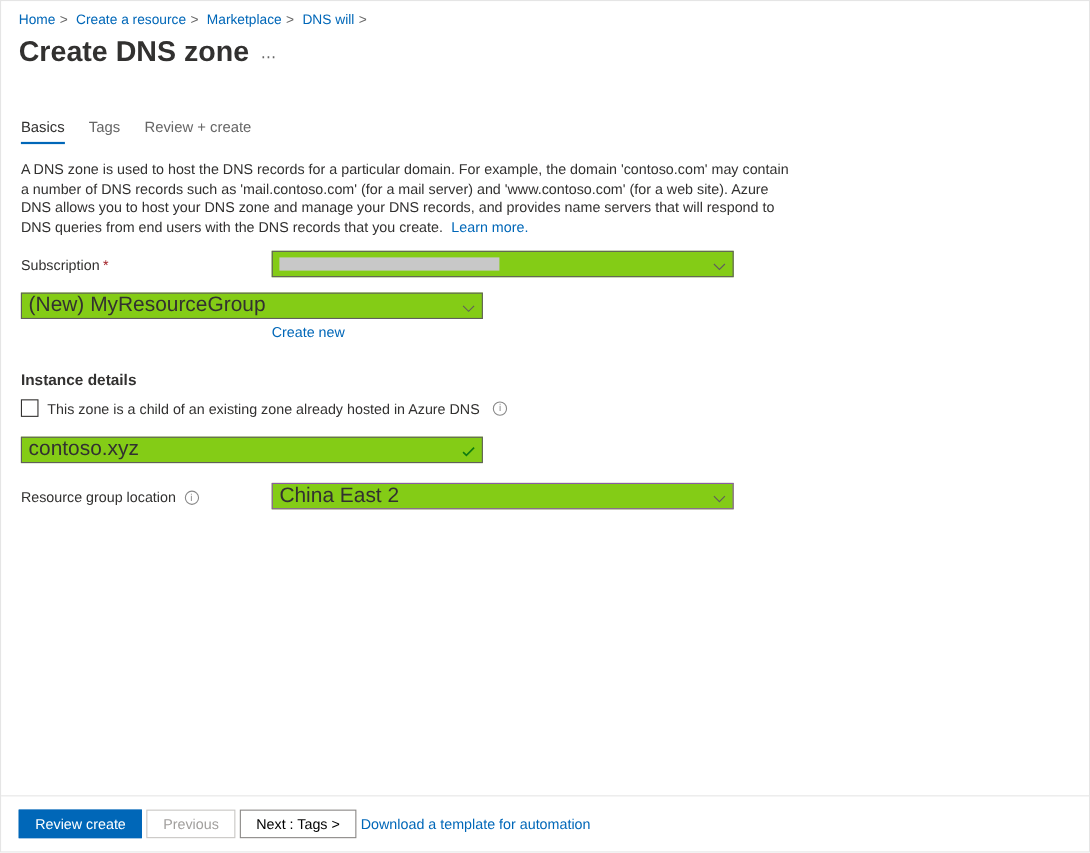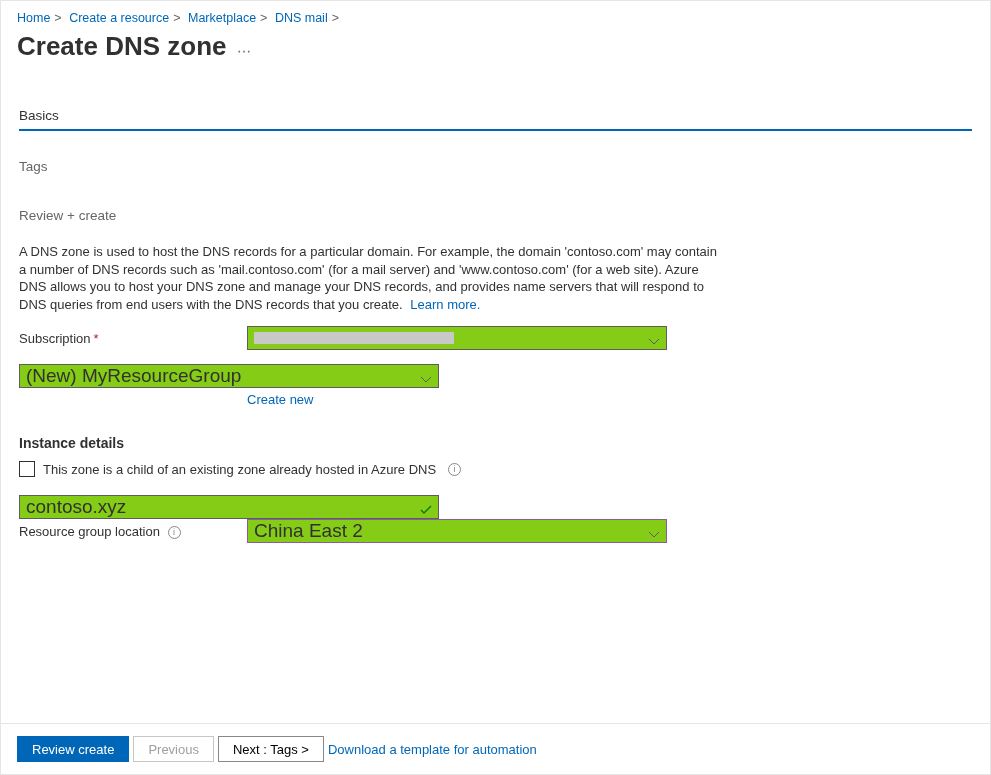--- a/index.html
+++ b/index.html
@@ -4,21 +4,21 @@
 <style>
   * { box-sizing: border-box; }
   html, body { margin:0; padding:0; font-family: "Segoe UI", Arial, sans-serif; color:#323130; }
   .page { width:991px; height:775px; border:1px solid #e5e5e5; position:relative; background:#fff; display:flex; flex-direction:column; }
   .crumbs { padding:10px 16px 2px 16px; font-size:12.5px; }
   .crumb { color:#0067b8; text-decoration:none; cursor:pointer; }
   .sep { color:#666; margin:0 4px; }
   h1.title { font-weight:600; font-size:26px; margin:4px 0 0 16px; display:inline-block; }
   .dots { color:#666; margin-left:6px; font-size:14px; vertical-align:middle; display:inline-block; }
   .content { padding:0 18px; flex:1; }
-  .tabs { display:flex; gap:22px; border-bottom:0; margin-top:40px;flex-direction:column; }
+  .tabs { display:flex; gap:22px; border-bottom:0; margin-top:40px; }
   .tab { font-size:13.5px; color:#666; padding:6px 0; cursor:pointer; }
   .tab.active { color:#323130; font-weight:400; border-bottom:2px solid #0067b8; }
   .desc { font-size:13px; color:#323130; max-width:700px; line-height:1.35; margin-top:14px; }
   .desc a { color:#0067b8; text-decoration:none; margin-left:4px; }
   .section { font-size:14px; font-weight:600; margin-top:20px; }
   .field-row { display:flex; align-items:center; margin-top:10px; }
   .label { width:228px; font-size:13px; color:#323130; }
   .req { color:#a4262c; margin-left:3px; }
   .control { width:420px; }
   .select, .input {
@@ -45,21 +45,21 @@
   .rg-label-wrap { display:flex; align-items:flex-end; }
 </style>
 </head>
 <body>
 <div class="page">
 
 <div class="crumbs">
   <a class="crumb">Home</a><span class="sep">&gt;</span>
   <a class="crumb">Create a resource</a><span class="sep">&gt;</span>
   <a class="crumb">Marketplace</a><span class="sep">&gt;</span>
-  <a class="crumb">DNS mail</a><span class="sep">&gt;</span>
+  <a class="crumb">DNS will</a><span class="sep">&gt;</span>
 </div>
 
 <div>
   <h1 class="title">Create DNS zone</h1>
   <span class="dots">⋯</span>
 </div>
 
 <div class="content">
   <div class="tabs">
     <div class="tab active">Basics</div>
@@ -109,21 +109,21 @@
     <div class="control">
       <div class="select" style="position:relative;">
         <span>contoso.xyz</span>
         <span class="check-valid"><svg viewBox="0 0 12 12">
                 <path d="M1 6 L4 9 L11 2" stroke="#107c10" fill="none" stroke-width="1.5"></path>
               </svg></span>
       </div>
     </div>
   </div>
 
-  <div class="field-row" style="margin-top:0;">
+  <div class="field-row" style="margin-top:18px;">
     <div class="label">
       <span>Resource group location</span>
       <span class="info-icon">i</span>
     </div>
     <div class="control">
       <div class="select location">
         <span>China East 2</span>
         <span class="chev"><svg viewBox="0 0 12 12">
                 <path d="M1 3 L6 8 L11 3" stroke="#605e5c" fill="none" stroke-width="1"></path>
               </svg></span>

